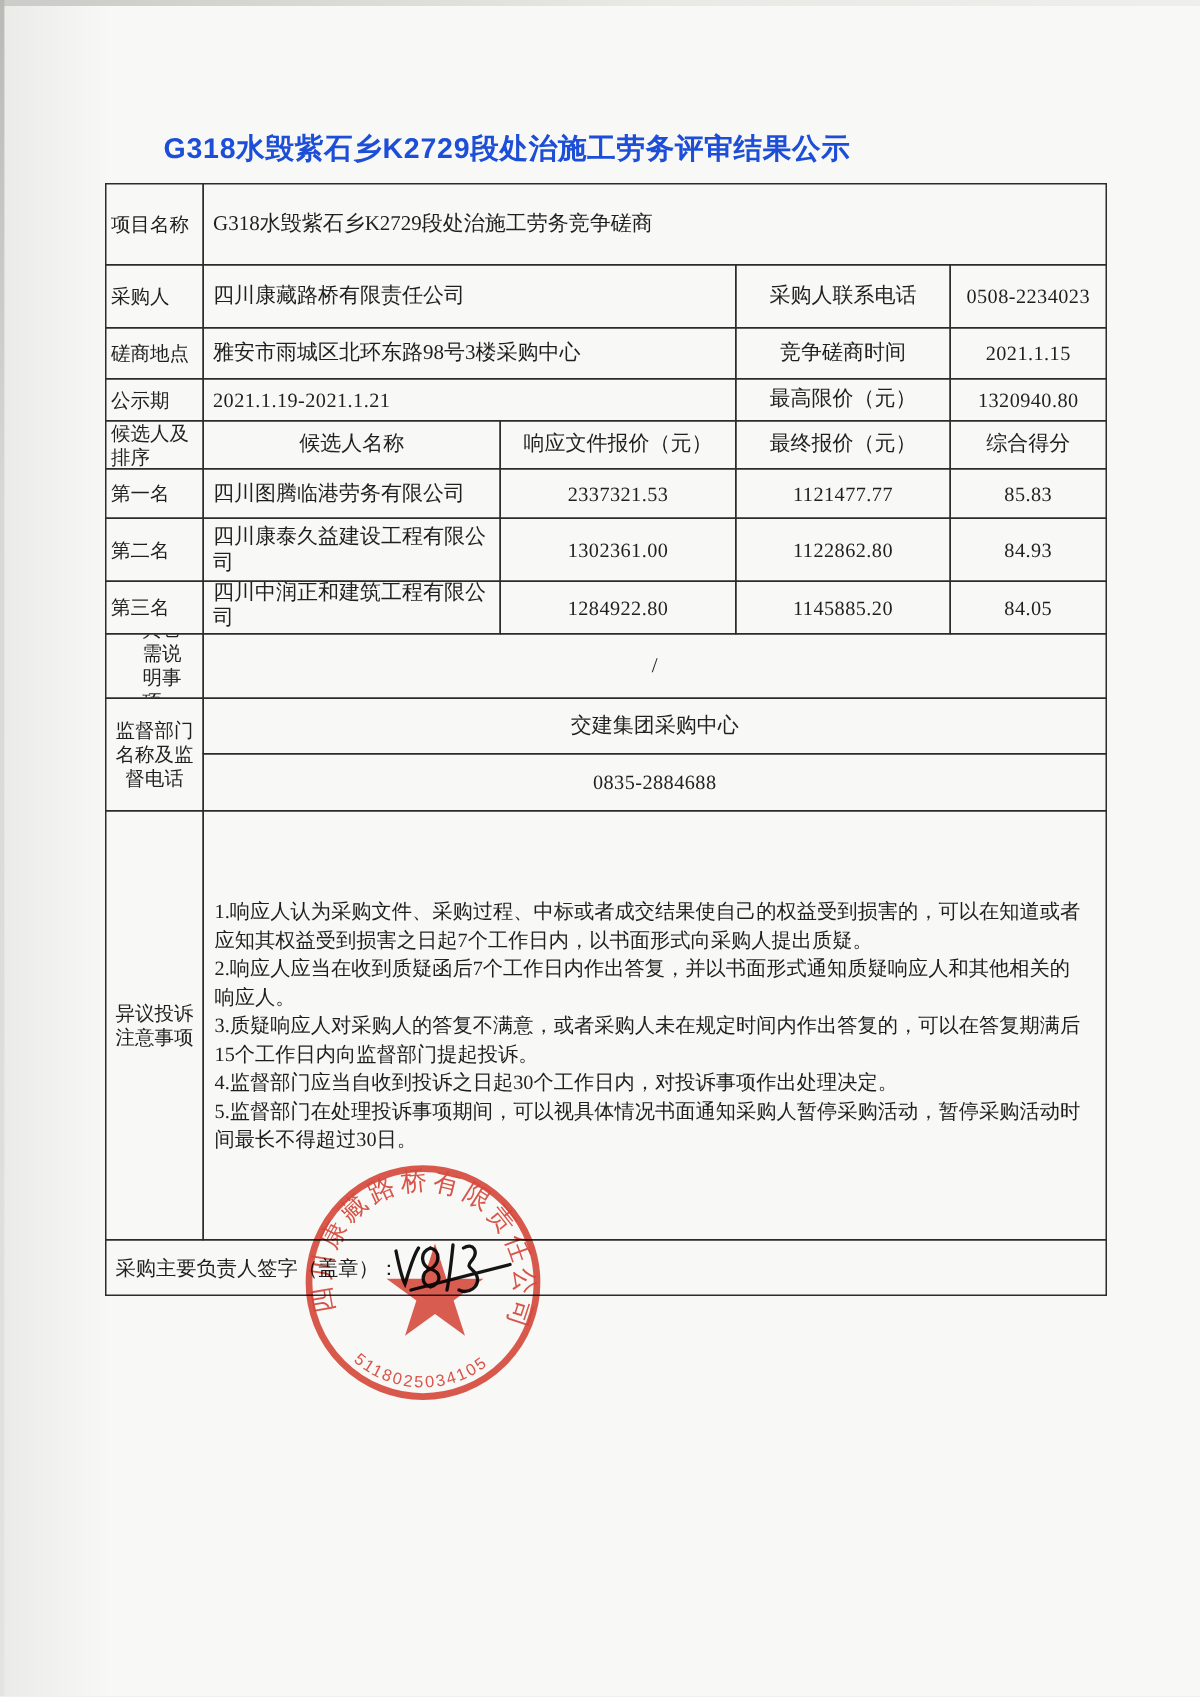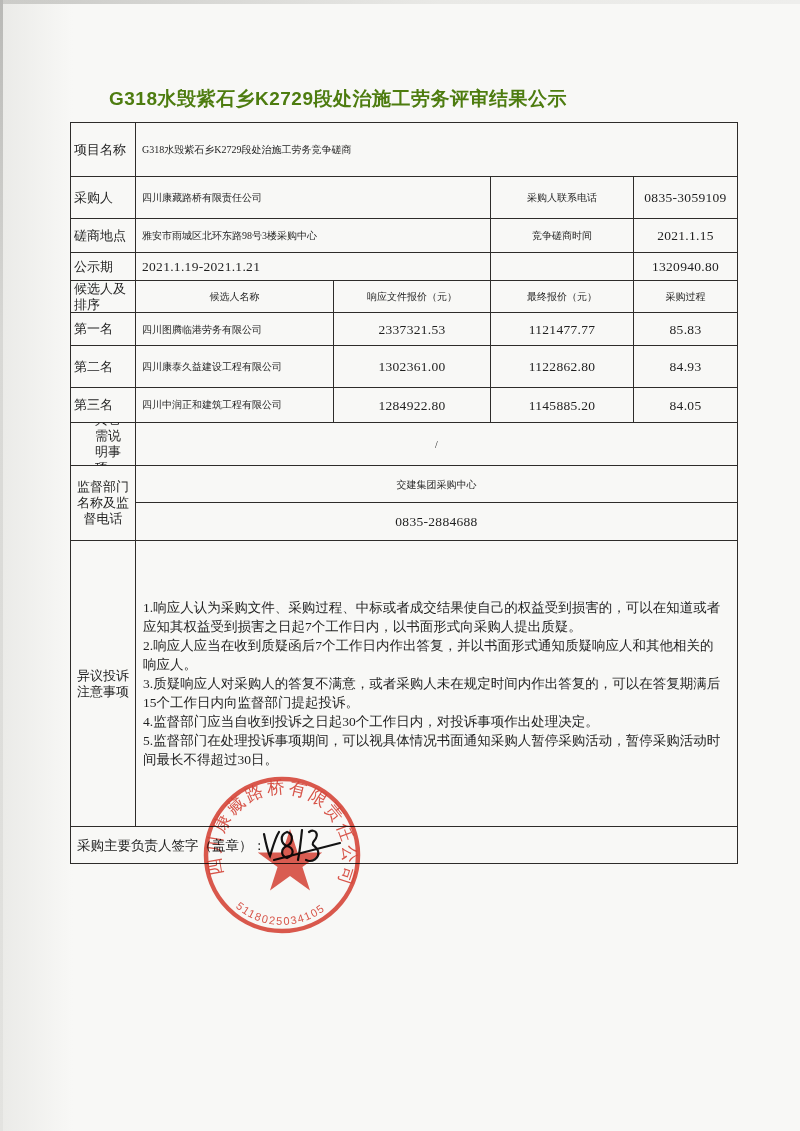--- a/index.html
+++ b/index.html
@@ -10,27 +10,27 @@
   }
   .edge-top{position:absolute;left:0;top:0;width:800px;height:4px;
     background:linear-gradient(to right,#c9c9c6,#e9e9e6 55%,#eeeeec);}
   .edge-left{position:absolute;left:0;top:0;width:3px;height:1131px;
     background:linear-gradient(to bottom,#b9b9b6,#d8d8d5 30%,#e3e3e0);}
   .scan-shade{position:absolute;left:3px;top:0;width:70px;height:1131px;
     background:linear-gradient(to right,rgba(210,210,206,.35),rgba(210,210,206,0));}
   .doc-title{
     position:absolute;left:0;top:86px;width:676px;text-align:center;
     font-family:"Liberation Sans", sans-serif;font-weight:bold;
-    font-size:19px;letter-spacing:.5px;color:#4d7c0f;
+    font-size:19px;letter-spacing:.5px;color:#1d4ed8;
   }
   .tbl{position:absolute;left:70px;top:122px;width:668px;height:742px;}
   .cell{
     position:absolute;box-sizing:border-box;border:1px solid #2e2c2a;
     display:flex;align-items:center;
-    font-size:10px;line-height:17px;overflow:hidden;
+    font-size:14px;line-height:17px;overflow:hidden;
   }
   .lab{font-size:13px;line-height:16px;padding:2px 3px;}
   .padl{padding:2px 6px;}
   .ctr{justify-content:center;text-align:center;}
   .num{font-size:13.5px;letter-spacing:.3px;}
   .para{font-size:13.5px;line-height:19px;align-items:center;}
   .para .para-inner{padding:4px 12px 4px 7px;}
   .sig-row{font-size:13.5px;}
   .stamp{position:absolute;left:200px;top:771px;width:164px;height:168px;
     mix-blend-mode:multiply;opacity:.92;}
@@ -48,36 +48,37 @@
   <div class="doc-title">G318水毁紫石乡K2729段处治施工劳务评审结果公示</div>
 
   <div class="tbl">
 
     <div class="cell lab" style="left:0;top:0;width:66px;height:55px;">项目名称</div>
     <div class="cell padl" style="left:65px;top:0;width:603px;height:55px;">G318水毁紫石乡K2729段处治施工劳务竞争磋商</div>
 
     <div class="cell lab" style="left:0;top:54px;width:66px;height:43px;">采购人</div>
     <div class="cell padl" style="left:65px;top:54px;width:356px;height:43px;">四川康藏路桥有限责任公司</div>
     <div class="cell ctr" style="left:420px;top:54px;width:144px;height:43px;">采购人联系电话</div>
-    <div class="cell ctr num" style="left:563px;top:54px;width:105px;height:43px;">0835-3059109</div>
+    <div class="cell ctr num" style="left:563px;top:54px;width:105px;height:43px;">0508-2234023</div>
 
     <div class="cell lab" style="left:0;top:96px;width:66px;height:35px;">磋商地点</div>
     <div class="cell padl" style="left:65px;top:96px;width:356px;height:35px;">雅安市雨城区北环东路98号3楼采购中心</div>
     <div class="cell ctr" style="left:420px;top:96px;width:144px;height:35px;">竞争磋商时间</div>
     <div class="cell ctr num" style="left:563px;top:96px;width:105px;height:35px;">2021.1.15</div>
 
     <div class="cell lab" style="left:0;top:130px;width:66px;height:29px;">公示期</div>
     <div class="cell padl num" style="left:65px;top:130px;width:356px;height:29px;">2021.1.19-2021.1.21</div>
+    <div class="cell ctr" style="left:420px;top:130px;width:144px;height:29px;">最高限价（元）</div>
     <div class="cell ctr num" style="left:563px;top:130px;width:105px;height:29px;">1320940.80</div>
 
     <div class="cell lab" style="left:0;top:158px;width:66px;height:33px;">候选人及排序</div>
     <div class="cell ctr" style="left:65px;top:158px;width:199px;height:33px;">候选人名称</div>
     <div class="cell ctr" style="left:263px;top:158px;width:158px;height:33px;">响应文件报价（元）</div>
     <div class="cell ctr" style="left:420px;top:158px;width:144px;height:33px;">最终报价（元）</div>
-    <div class="cell ctr" style="left:563px;top:158px;width:105px;height:33px;">采购过程</div>
+    <div class="cell ctr" style="left:563px;top:158px;width:105px;height:33px;">综合得分</div>
 
     <div class="cell lab" style="left:0;top:190px;width:66px;height:34px;">第一名</div>
     <div class="cell padl" style="left:65px;top:190px;width:199px;height:34px;">四川图腾临港劳务有限公司</div>
     <div class="cell ctr num" style="left:263px;top:190px;width:158px;height:34px;">2337321.53</div>
     <div class="cell ctr num" style="left:420px;top:190px;width:144px;height:34px;">1121477.77</div>
     <div class="cell ctr num" style="left:563px;top:190px;width:105px;height:34px;">85.83</div>
 
     <div class="cell lab" style="left:0;top:223px;width:66px;height:43px;">第二名</div>
     <div class="cell padl" style="left:65px;top:223px;width:199px;height:43px;">四川康泰久益建设工程有限公司</div>
     <div class="cell ctr num" style="left:263px;top:223px;width:158px;height:43px;">1302361.00</div>

